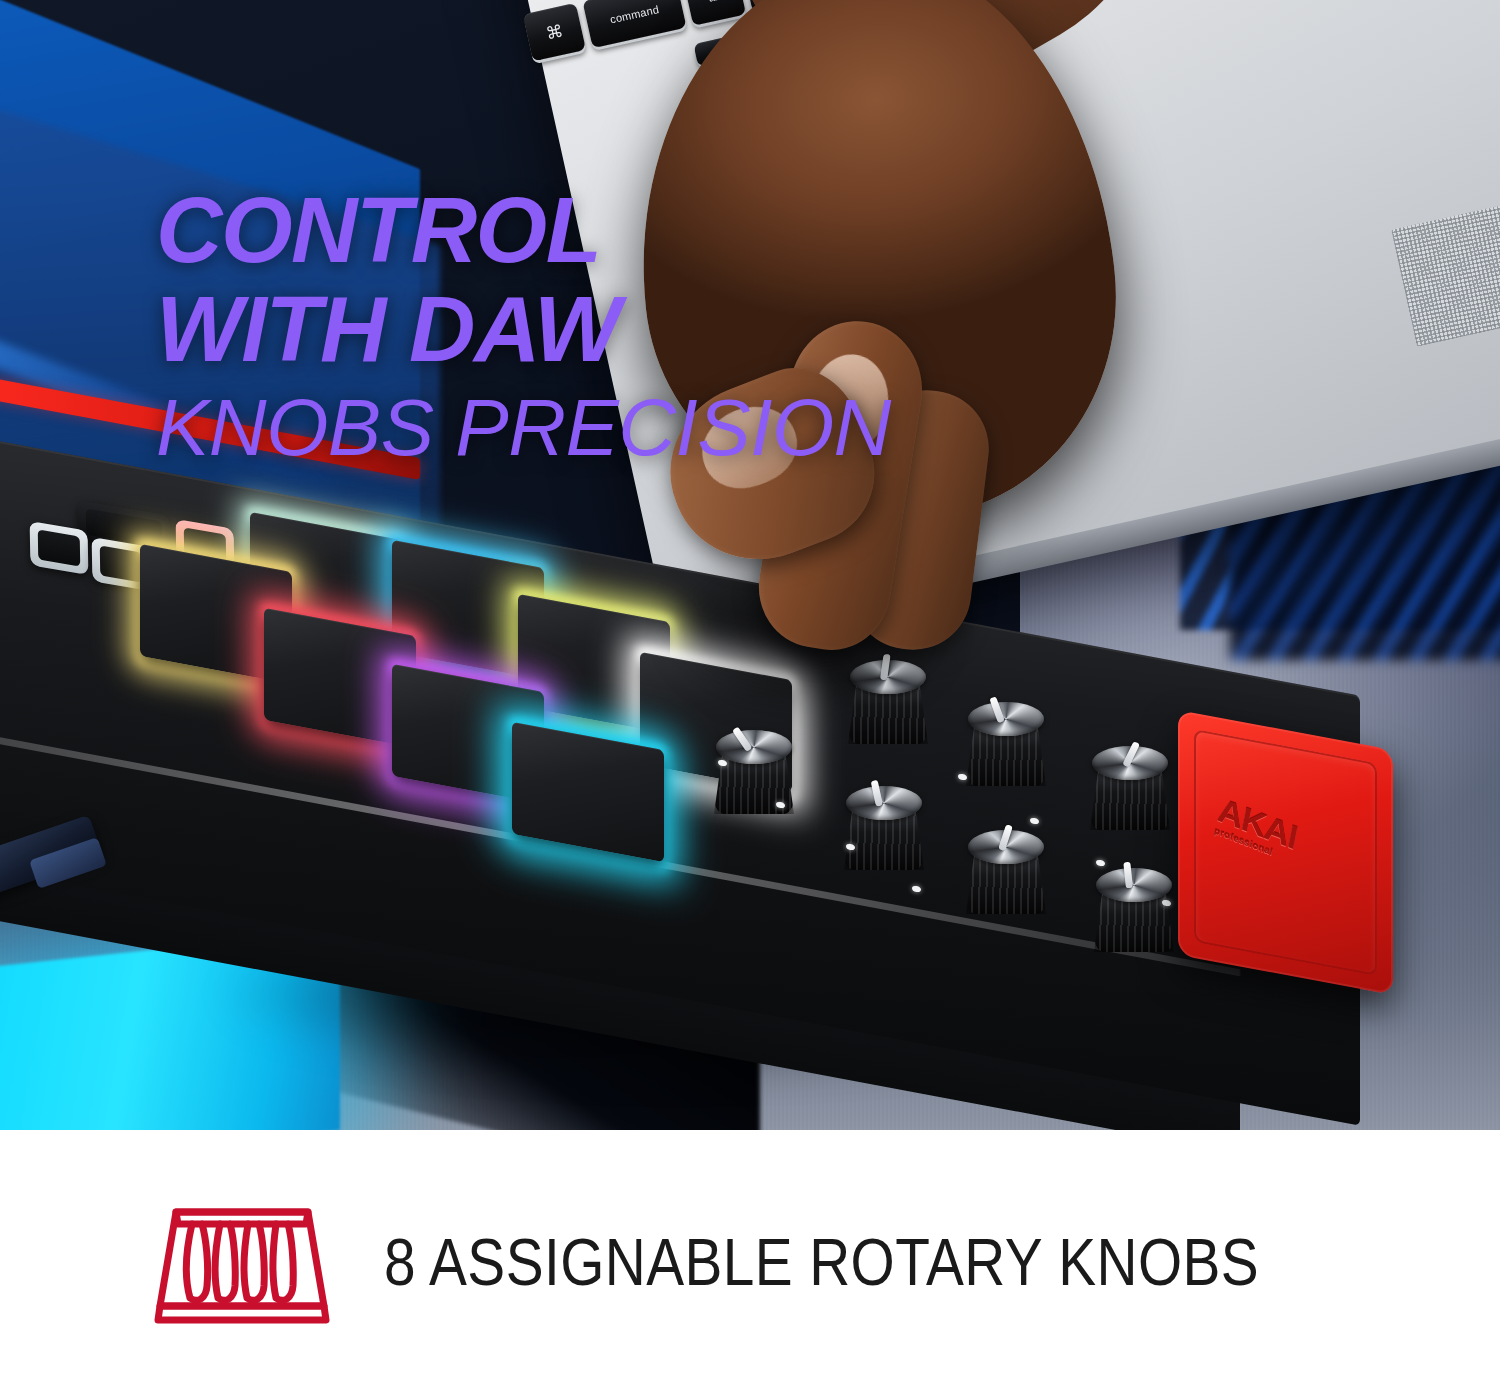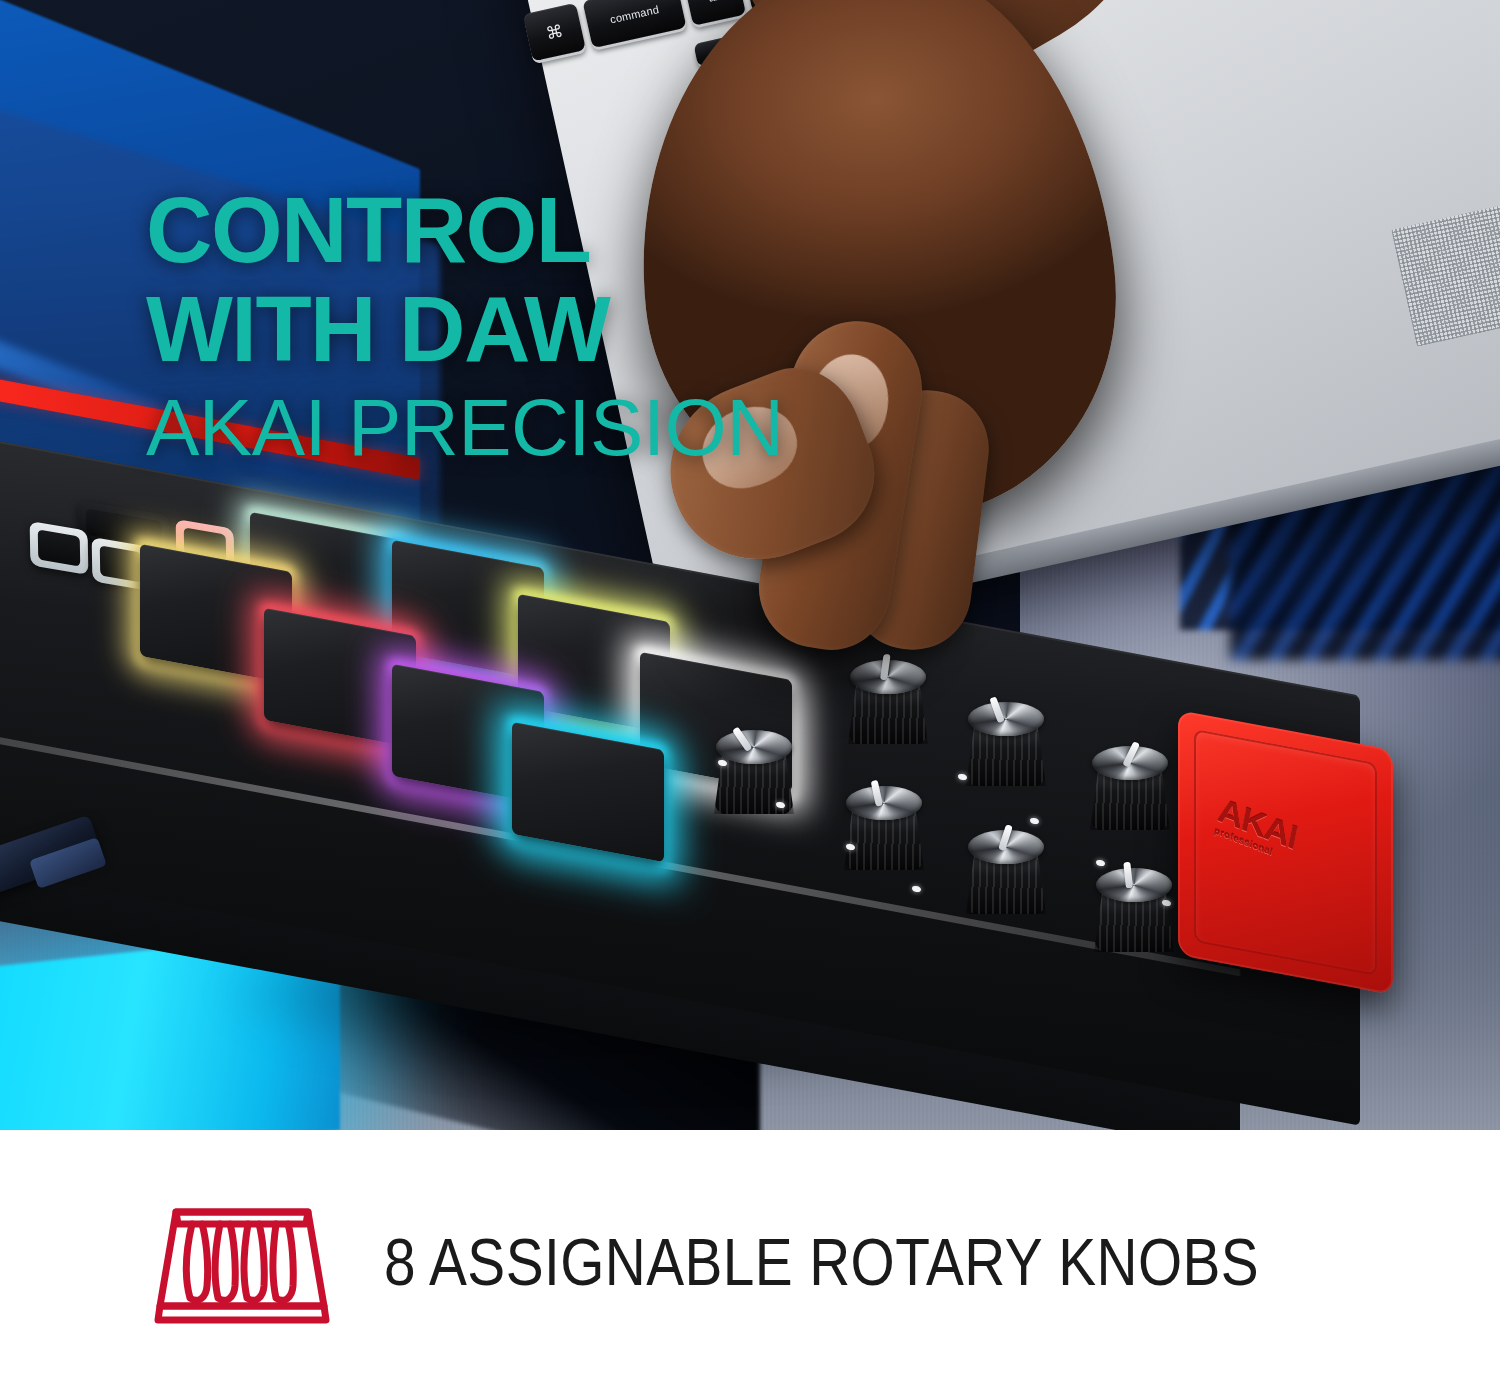--- a/index.html
+++ b/index.html
@@ -306,23 +306,24 @@
     filter:blur(.6px);
   }
   .hand-shadow-pad {
     position:absolute; left:600px; top:500px; width:420px; height:260px;
     background:radial-gradient(closest-side, rgba(0,0,0,.62), rgba(0,0,0,0) 70%);
     filter:blur(14px);
   }
 
   
   .headline {
-    position:absolute; left:146px; top:186px; width:900px; z-index:40;
-    color:#14b8a6;
+    position:absolute; left:156px; top:186px; width:900px; z-index:40;
+    color:#8b5cf6;
     text-shadow:0 2px 18px rgba(0,0,0,.55);
+    font-style:italic;
   }
   .hl-1, .hl-2 {
     font-size:92px; font-weight:700; line-height:.97; letter-spacing:-1.5px;
     font-family:"Liberation Sans", sans-serif;
   }
   .hl-2 { margin-top:10px; }
   .hl-3 {
     font-size:80px; font-weight:400; line-height:1; letter-spacing:-0.5px;
     margin-top:14px; font-family:"Liberation Sans", sans-serif;
   }
@@ -514,21 +515,21 @@
       <div class="nail"></div>
     </div>
     <div class="finger f-thumb">
       <div class="nail" style="left:40px; top:22px; width:96px; height:78px;"></div>
     </div>
   </div>
 
   <div class="headline">
     <div class="hl-1">CONTROL</div>
     <div class="hl-2">WITH DAW</div>
-    <div class="hl-3">AKAI PRECISION</div>
+    <div class="hl-3">KNOBS PRECISION</div>
   </div>
 </div>
 
 <div id="caption">
   <div class="cap-inner">
     <svg class="knob-icon" viewBox="0 0 180 135">
       <g fill="none" stroke="#C8102E" stroke-width="7" stroke-linejoin="round" stroke-linecap="round">
 
         <path d="M24 18 L156 18 L172 112 L8 112 Z"></path>
 

